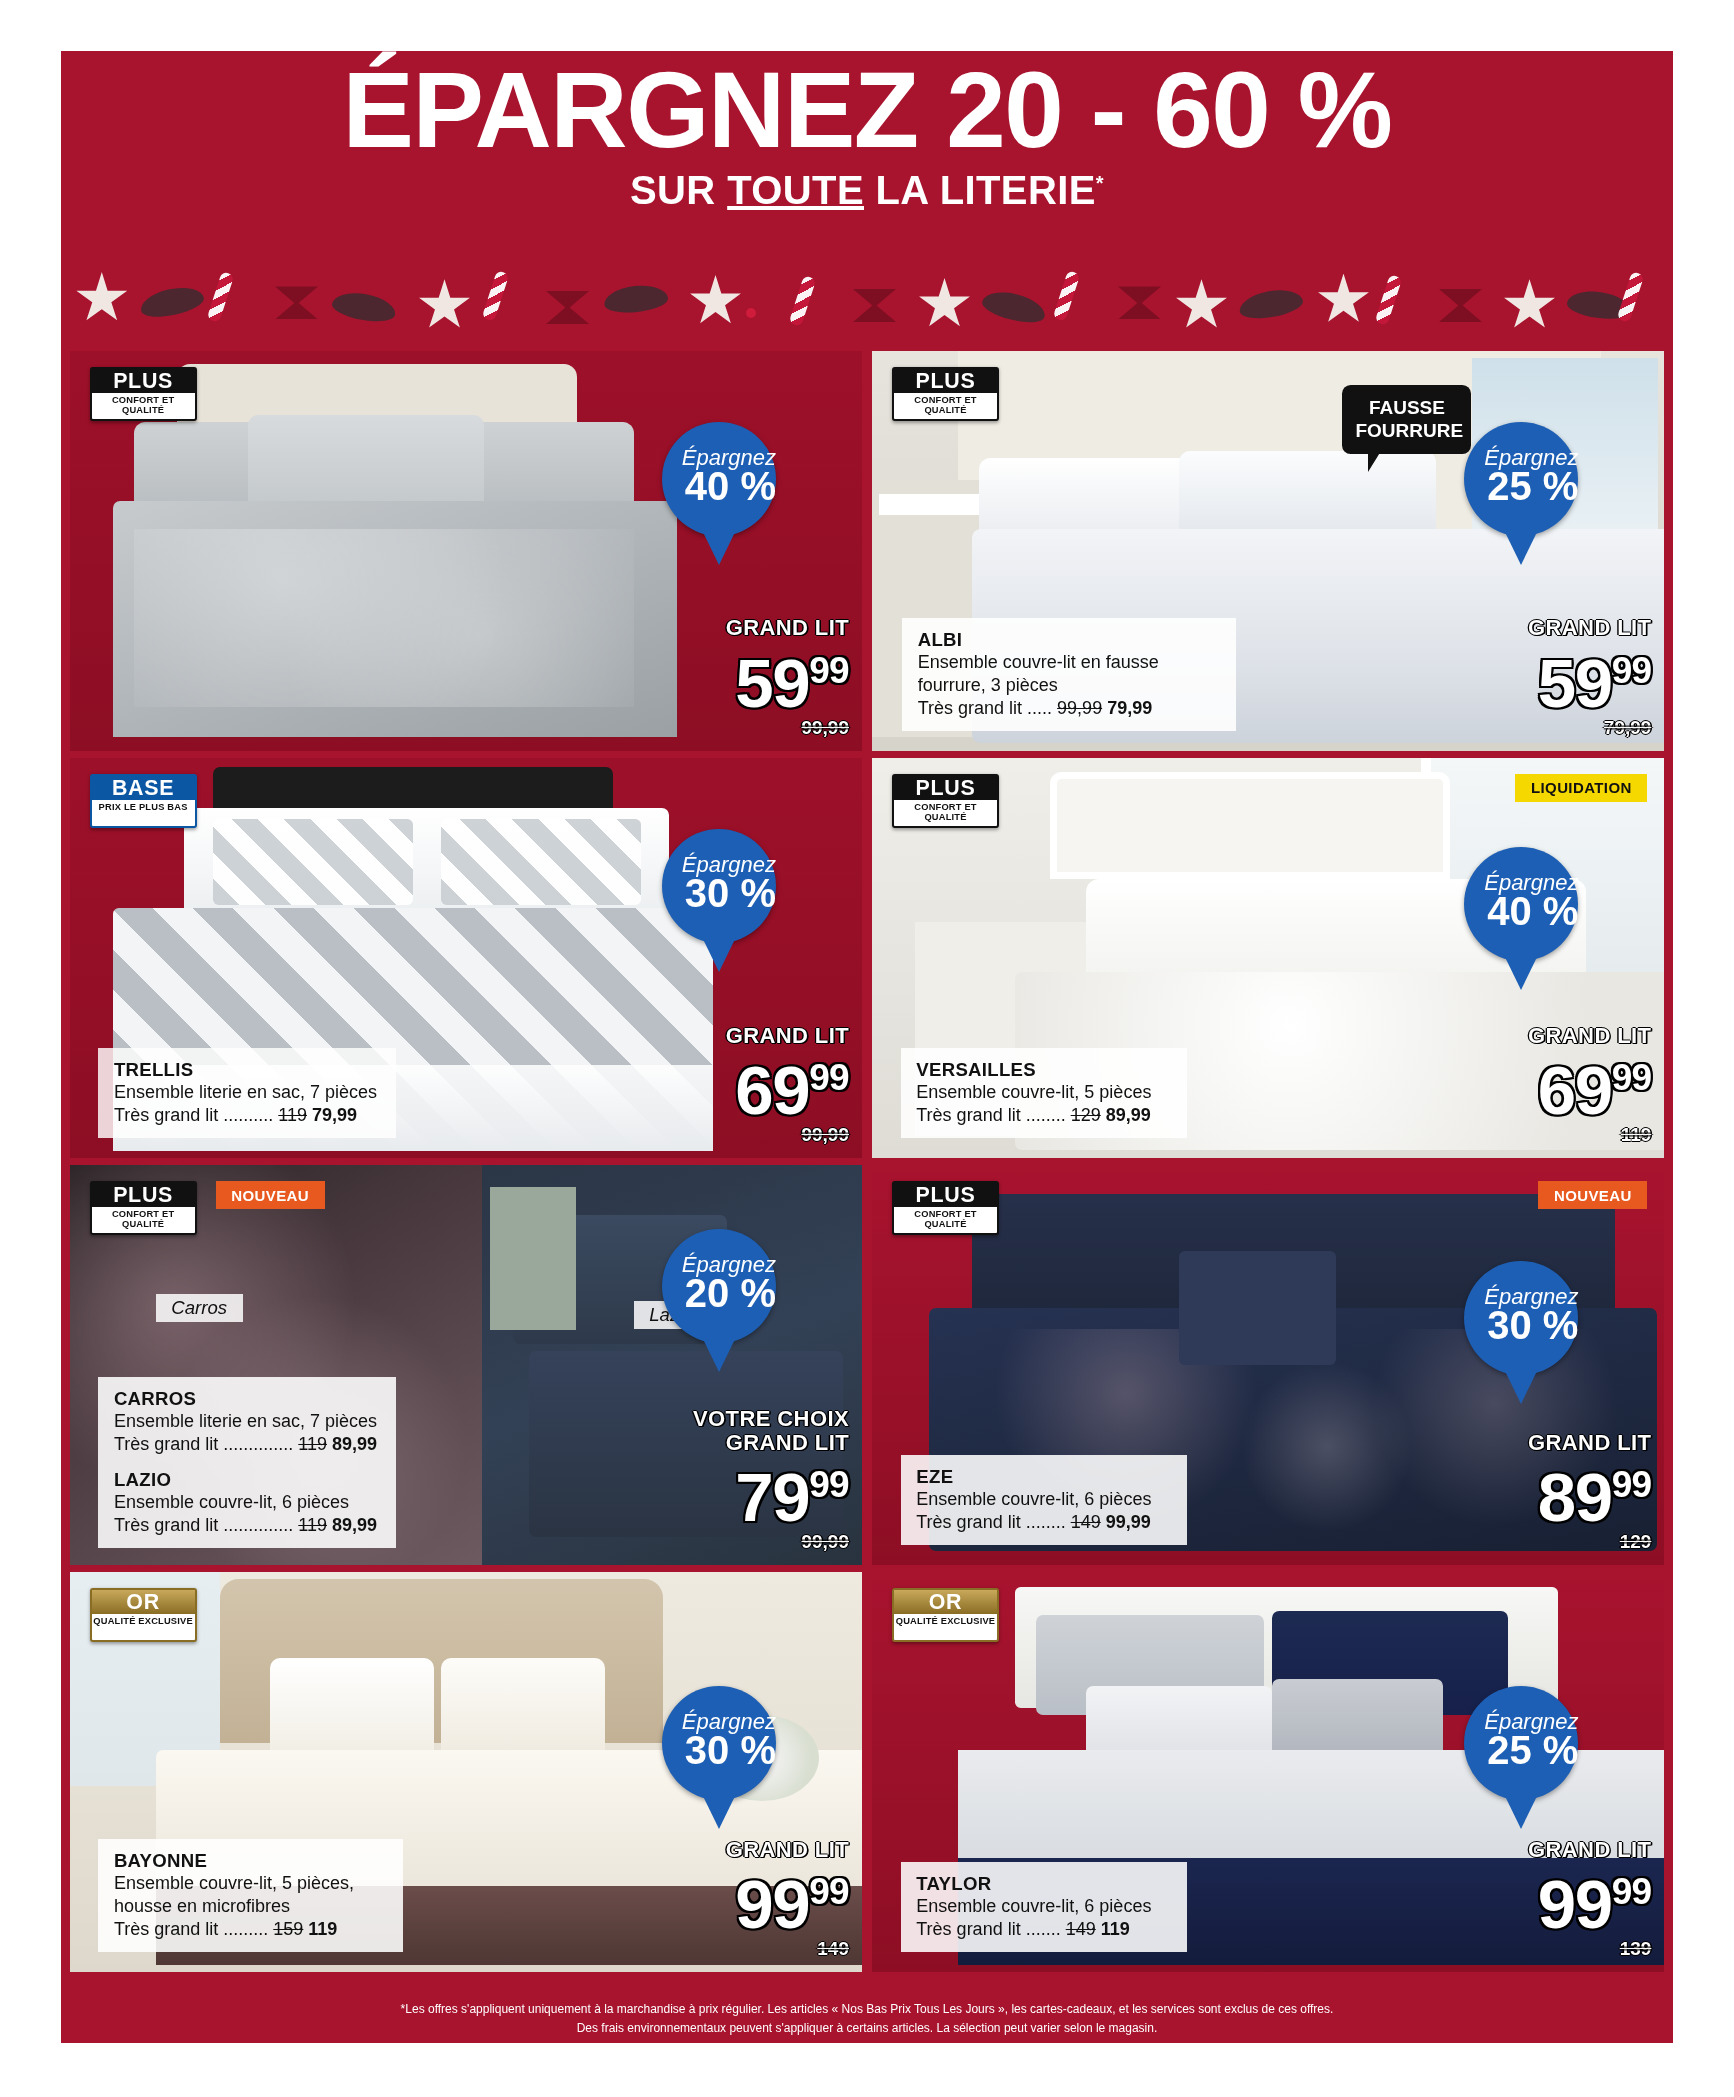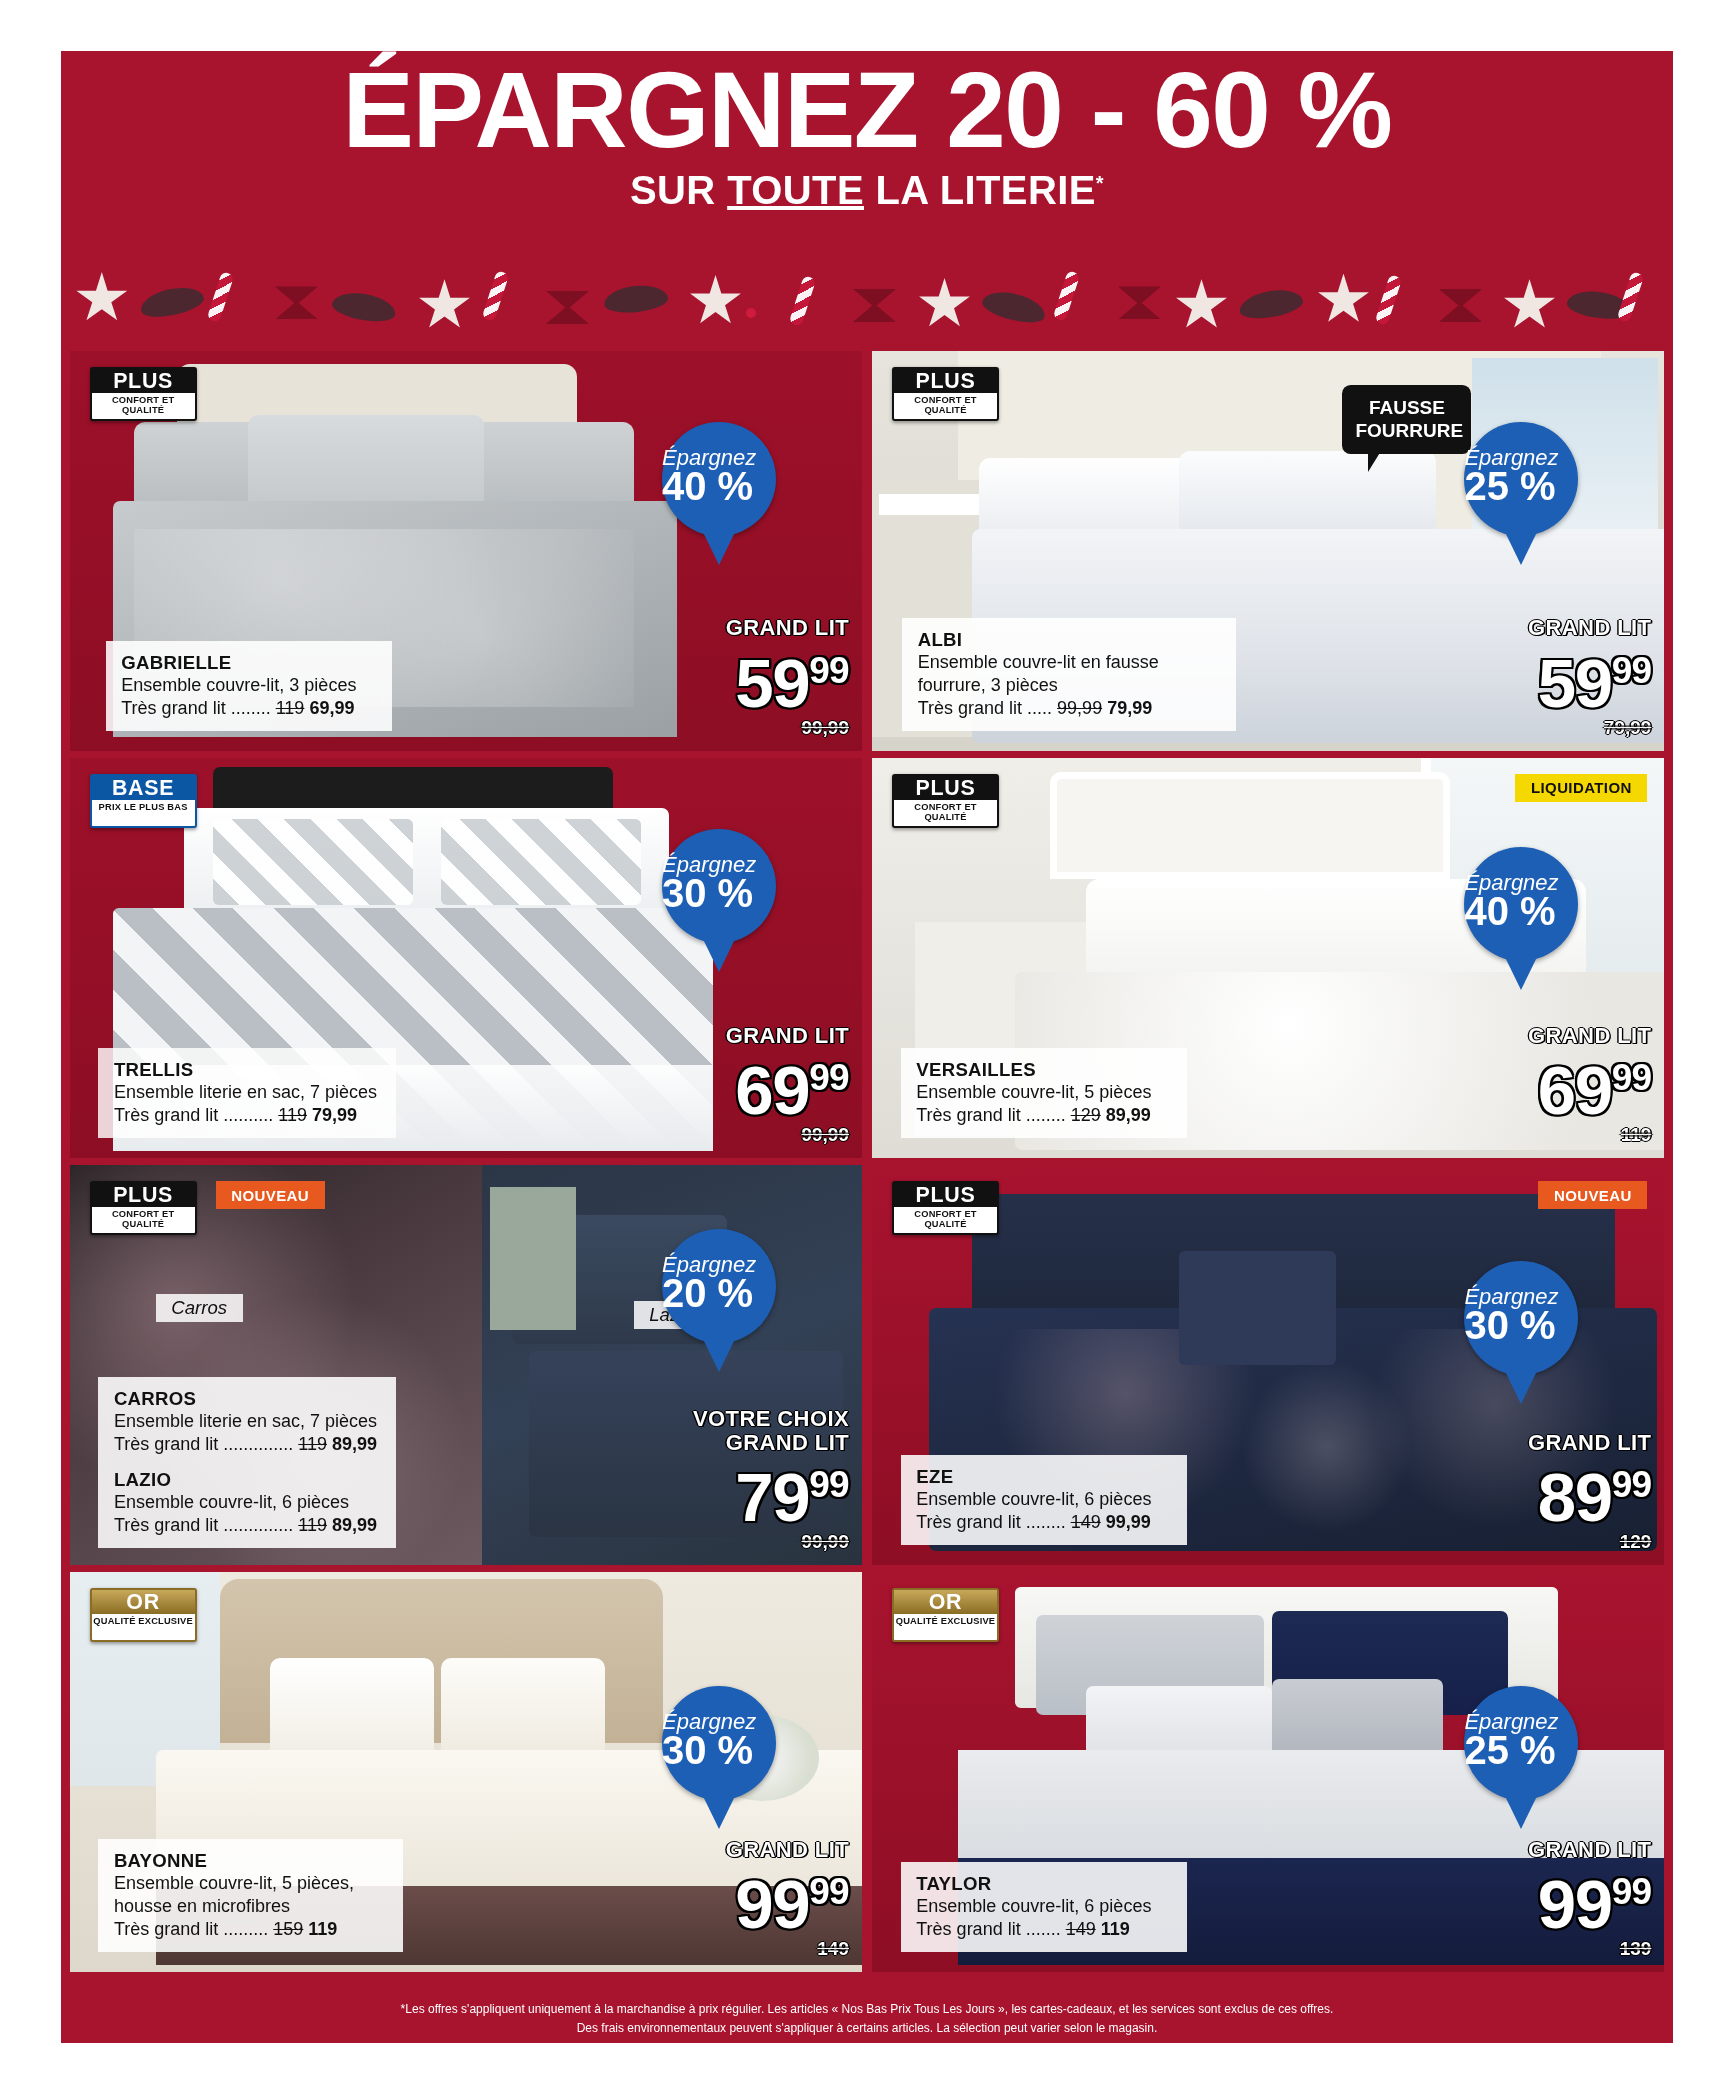--- a/index.html
+++ b/index.html
@@ -190,21 +190,21 @@
     border-color: #111 transparent transparent transparent;
   }
 
   
   .bubble {
     position: absolute;
     width: 114px; height: 114px;
     border-radius: 50%;
     background: #1d5fb4;
     color: #fff;
-    text-align: left;
+    text-align: right;
     box-shadow: 0 2.1px 5.7px rgba(0,0,0,.35);
   }
   .bubble::after {
     content: "";
     position: absolute;
     left: 50%;
     transform: translateX(-50%);
     bottom: -28.6px;
     border-width: 37px 18.6px 0 18.6px;
     border-style: solid;
@@ -377,29 +377,20 @@
         <div class="b-ep">Épargnez</div>
         <div class="b-pct">40 %</div>
       </div>
 
       <div class="price-wrap">
         <div class="price-label">GRAND LIT</div>
         <div class="price-main"><span>59</span><span class="cents">99</span></div>
         <div class="price-old">99,99</div>
       </div>
 
-      <div class="info">
-        <div class="p-name">GABRIELLE</div>
-        <div class="p-desc">Ensemble couvre-lit, 3 pièces</div>
-        <div class="p-alt">
-          <span>Très grand lit ........</span>
-          <span class="strike">119</span>
-          <span class="bold">69,99</span>
-        </div>
-      </div>
     </div>
 
     <div class="cell">
       <div class="scene" style="background:linear-gradient(180deg,#e7e4dd 0%,#d6d3cb 100%);">
         <div style="position:absolute; left:86px; top:0; width:643px; height:178px; background:#efece4;"></div>
         <div style="position:absolute; left:600px; top:7.1px; width:186px; height:171px; background:linear-gradient(180deg,#cfe0ea,#e8f0f4);"></div>
         <div style="position:absolute; left:0; top:129px; width:121px; height:257px; background:#e3e0d8;"></div>
         <div style="position:absolute; left:7.1px; top:143px; width:107px; height:21.4px; background:#fff;"></div>
         <div style="position:absolute; left:107px; top:107px; width:286px; height:93px; background:linear-gradient(180deg,#ffffff,#e6e9ee); border-radius:11.4px;"></div>
         <div style="position:absolute; left:307px; top:100px; width:257px; height:100px; background:linear-gradient(180deg,#fbfcfd,#dfe4ea); border-radius:11.4px;"></div>

